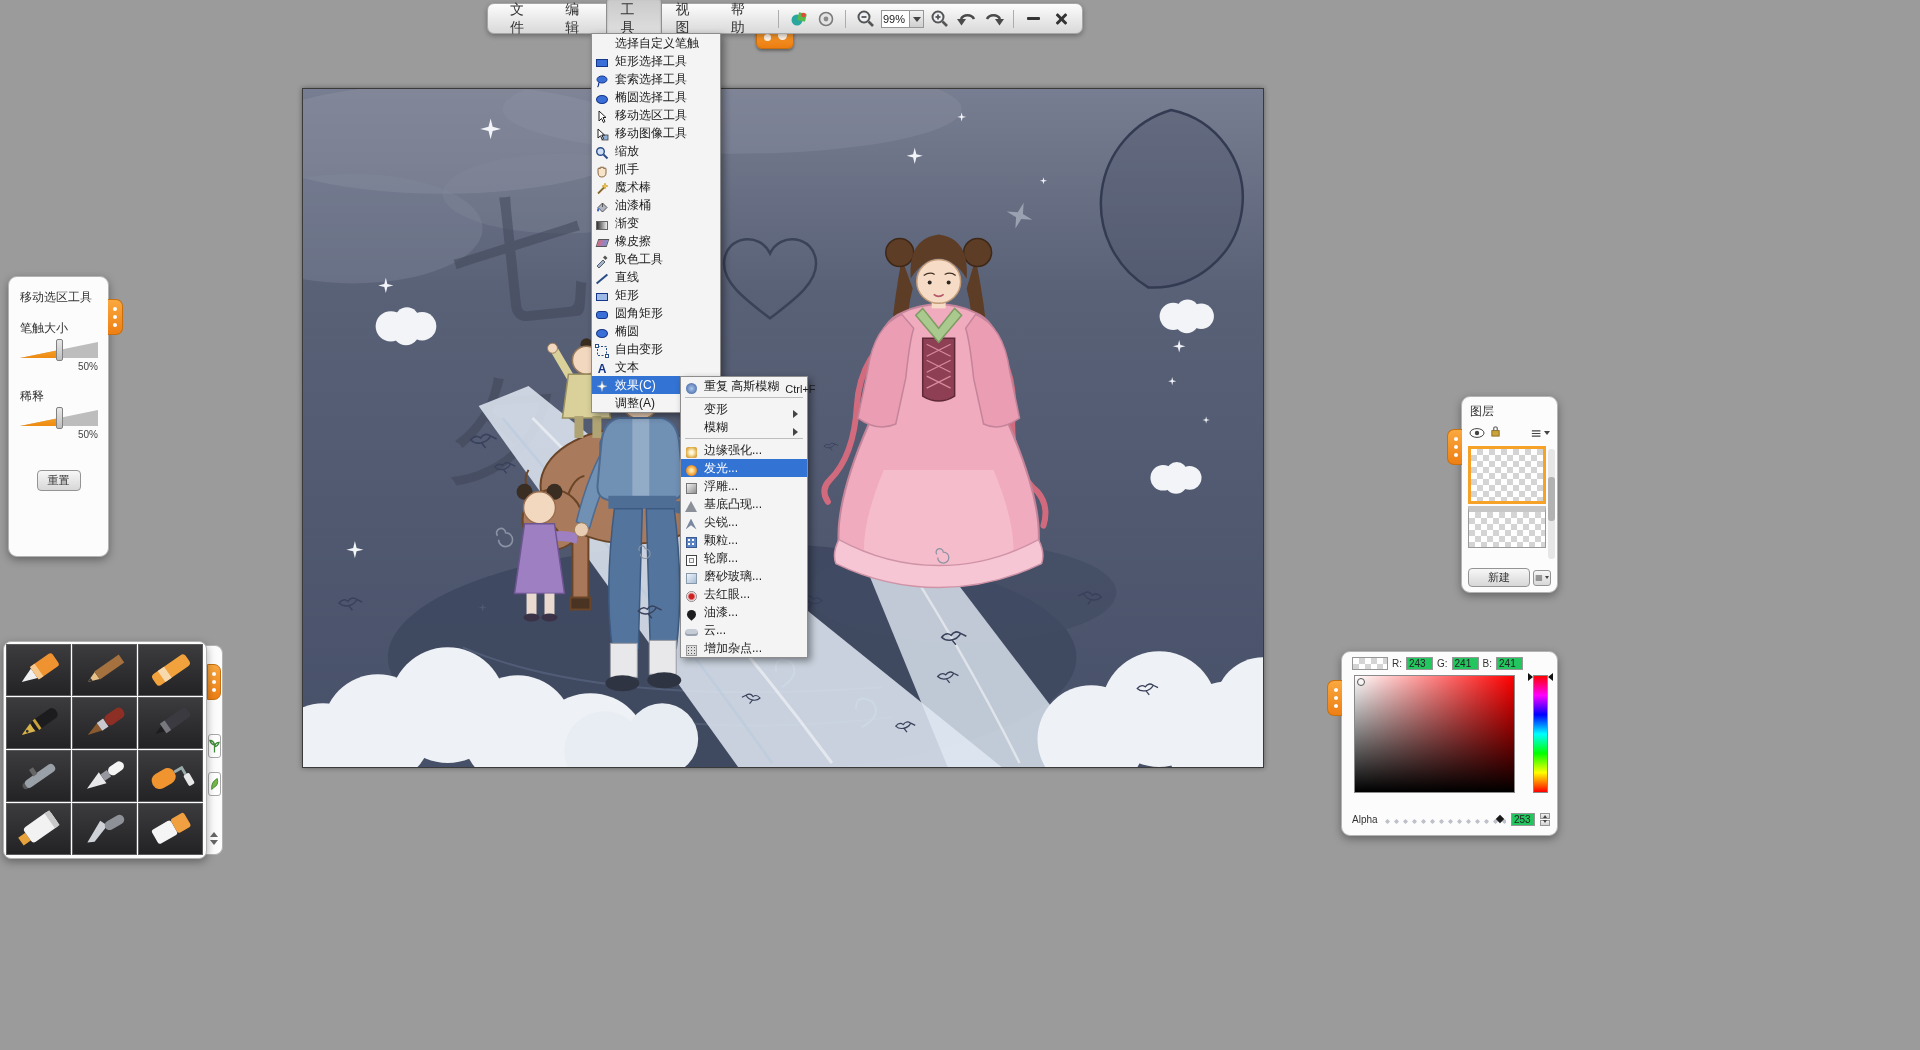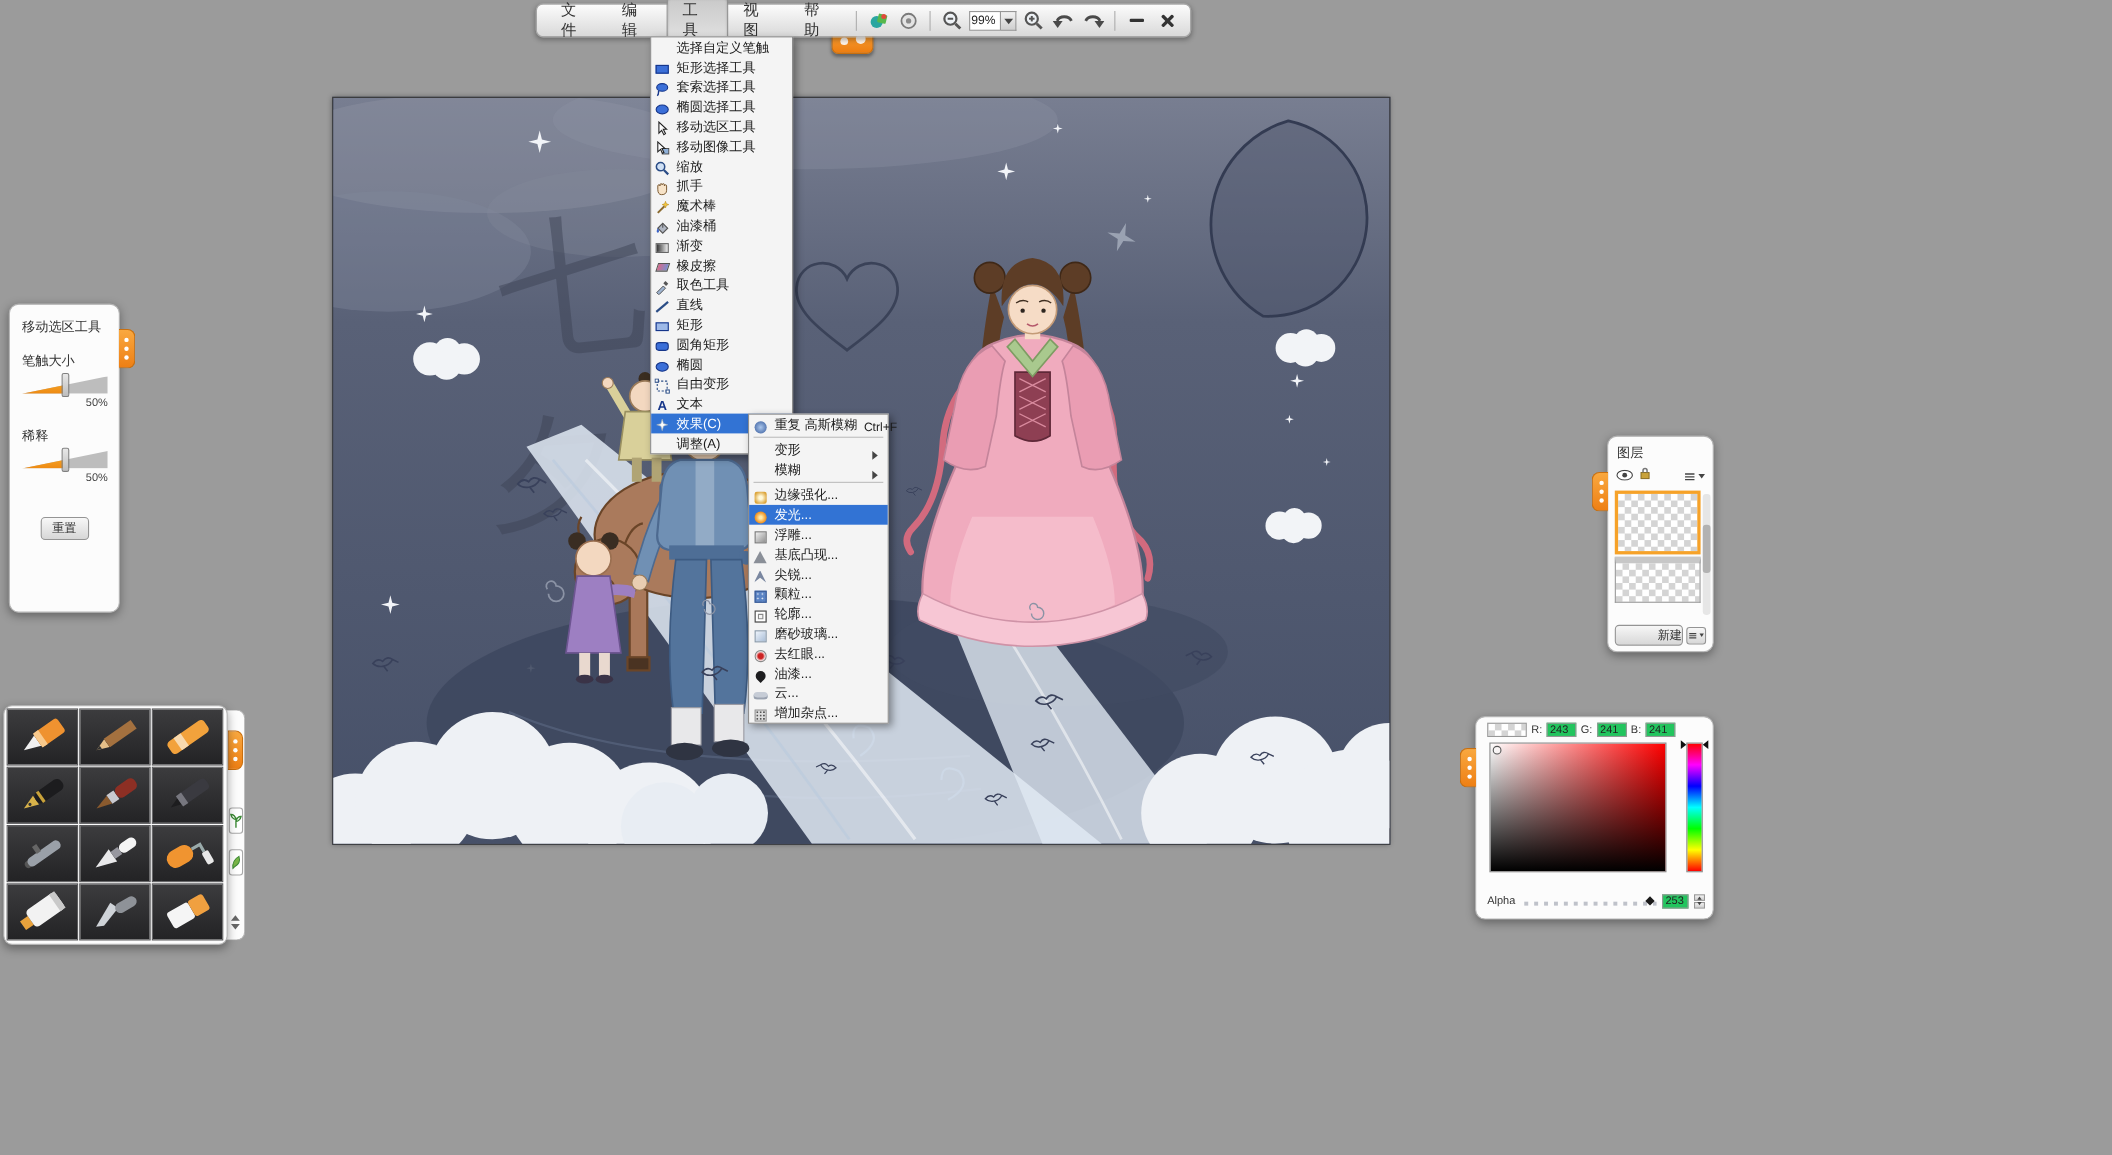--- a/index.html
+++ b/index.html
@@ -100,21 +100,21 @@
 #layers-panel{left:1461px;top:396px;width:97px;height:197px;padding:6px 6px 24px 6px}
 #layers-panel .title{font-size:12px;color:#333;margin:0 0 4px 2px}
 .lp-icons{display:flex;align-items:center;gap:5px;margin:0 1px 4px 1px}
 .lp-spacer{flex:1}
 .checker{background:repeating-conic-gradient(#d4d4d4 0% 25%,#ffffff 0% 50%);background-size:12px 12px}
 .layer-thumb1{width:78px;height:58px;border:3px solid #f6a229}
 .layer-thumb2{width:78px;height:42px;border:1px solid #9a9a9a;border-top:6px solid #c7c7c7;margin-top:2px}
 .lp-scroll{position:absolute;right:2px;top:52px;width:7px;height:110px;background:#e6e6e6;border-radius:3px}
 .lp-scroll i{position:absolute;left:0;top:28px;width:7px;height:44px;background:#b2b2b2;border-radius:3px;display:block}
 .lp-bottom{position:absolute;left:6px;right:6px;bottom:5px;display:flex;gap:3px;align-items:center}
-.lp-bottom .btn{flex:1;text-align:right;padding:1px 0;font-size:11px}
+.lp-bottom .btn{flex:1;text-align:center;padding:1px 0;font-size:11px}
 .lp-menu-btn{width:18px;height:16px;background:linear-gradient(#f7f7f7,#d7d7d7);border:1px solid #949494;border-radius:3px;display:flex;align-items:center;justify-content:center;gap:1px}
 
 
 #color-panel{left:1341px;top:651px;width:217px;height:185px}
 .cp-top{display:flex;align-items:center;gap:4px;padding:5px 7px 0 10px}
 .cp-swatch{width:36px;height:13px;border:1px solid #979797}
 .cp-label{font-size:10px;color:#333}
 .cp-input{width:27px;height:13px;border:1px solid #979797;background:#22c55e;font-size:10px;font-family:"Liberation Sans",sans-serif;padding:0 2px;color:#222}
 .sv-square{position:absolute;left:12px;top:23px;width:161px;height:118px;border:1px solid #8a8a8a;background:linear-gradient(to top,#000,rgba(0,0,0,0)),linear-gradient(to right,#fff,#f00)}
 .sv-marker{position:absolute;left:2px;top:2px;width:8px;height:8px;border:1.5px solid #555;border-radius:50%;background:rgba(255,255,255,.5)}

